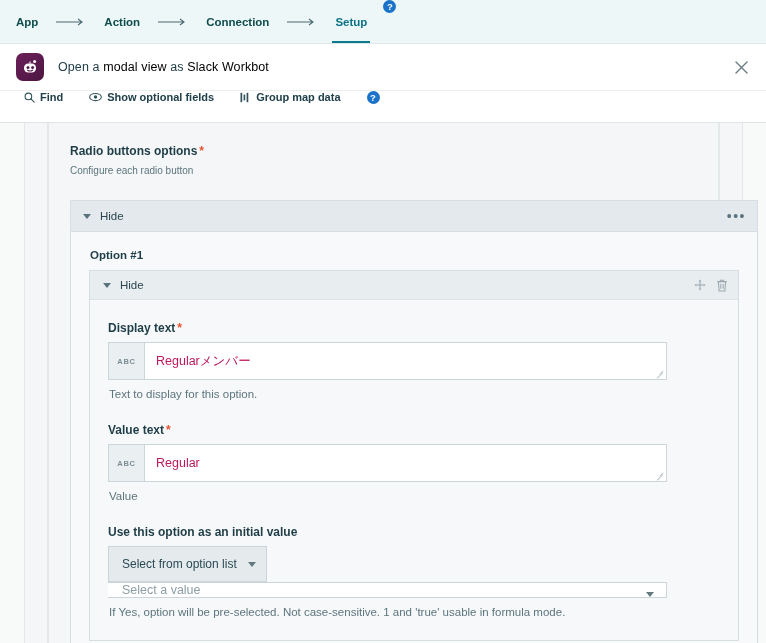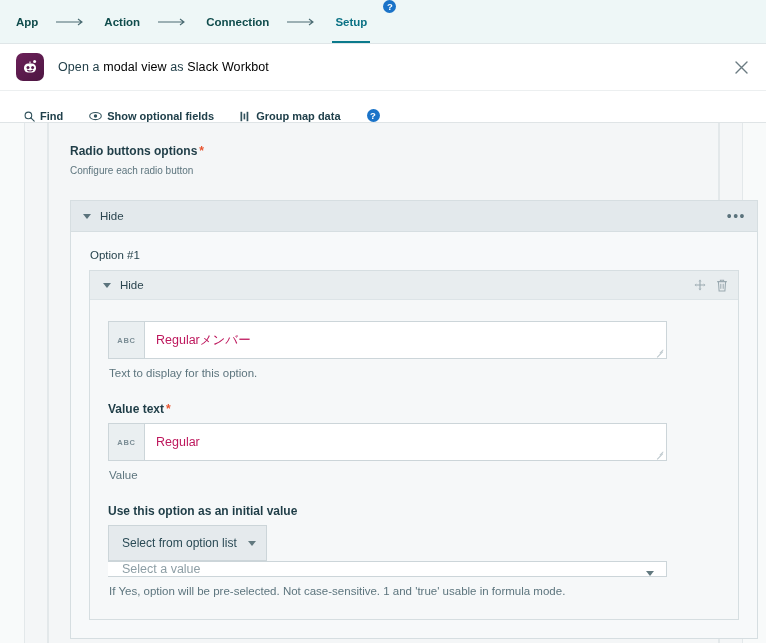--- a/index.html
+++ b/index.html
@@ -102,21 +102,21 @@
     display: flex; align-items: center; justify-content: center;
     cursor: pointer;
     color: #6b7b82;
   }
 
   
   .toolbar {
     height: 32px;
     background: #ffffff;
     display: flex;
-    align-items: flex-end;
+    align-items: flex-start;
     padding-left: 24px;
     border-bottom: 1px solid #dfe4e6;
   }
   .tb-item {
     display: flex;
     align-items: center;
     gap: 5px;
     font-size: 11px;
     font-weight: bold;
     color: #20404b;
@@ -207,21 +207,21 @@
     font-size: 14px;
     letter-spacing: 1.5px;
     line-height: 1;
     cursor: pointer;
     user-select: none;
   }
   .block-body { padding: 17px 18px 18px 18px; }
 
   .option-title {
     font-size: 11.5px;
-    font-weight: normal;
+    font-weight: bold;
     color: #1f3d47;
     margin: 0 0 9px 1px;
   }
 
   
   .card {
     border: 1px solid #d6dee1;
     background: #f6f8f9;
   }
   .card-head {
@@ -469,20 +469,23 @@
                     <path d="M1.2 2.6 H10.8 M4.4 2.6 V1.2 H7.6 V2.6" stroke="#9aa9b0" stroke-width="1.05" fill="none"></path>
                     <path d="M2.4 2.6 L3.1 12 H8.9 L9.6 2.6" stroke="#9aa9b0" stroke-width="1.05" fill="none"></path>
                     <path d="M4.8 4.8 V9.8 M7.2 4.8 V9.8" stroke="#9aa9b0" stroke-width="1"></path>
                   </svg>
                 </span>
               </span>
             </div>
 
             <div class="card-body">
 
+              <div class="field-label">
+                <span>Display text</span><span class="req">*</span>
+              </div>
               <div class="input-wrap">
                 <div class="abc-prefix">ABC</div>
                 <input class="input-val" type="text" value="Regularメンバー" style="">
                 <span class="resize-grip"></span>
               </div>
               <div class="hint-below">Text to display for this option.</div>
 
               <div class="spacer-lg"></div>
 
               <div class="field-label">

